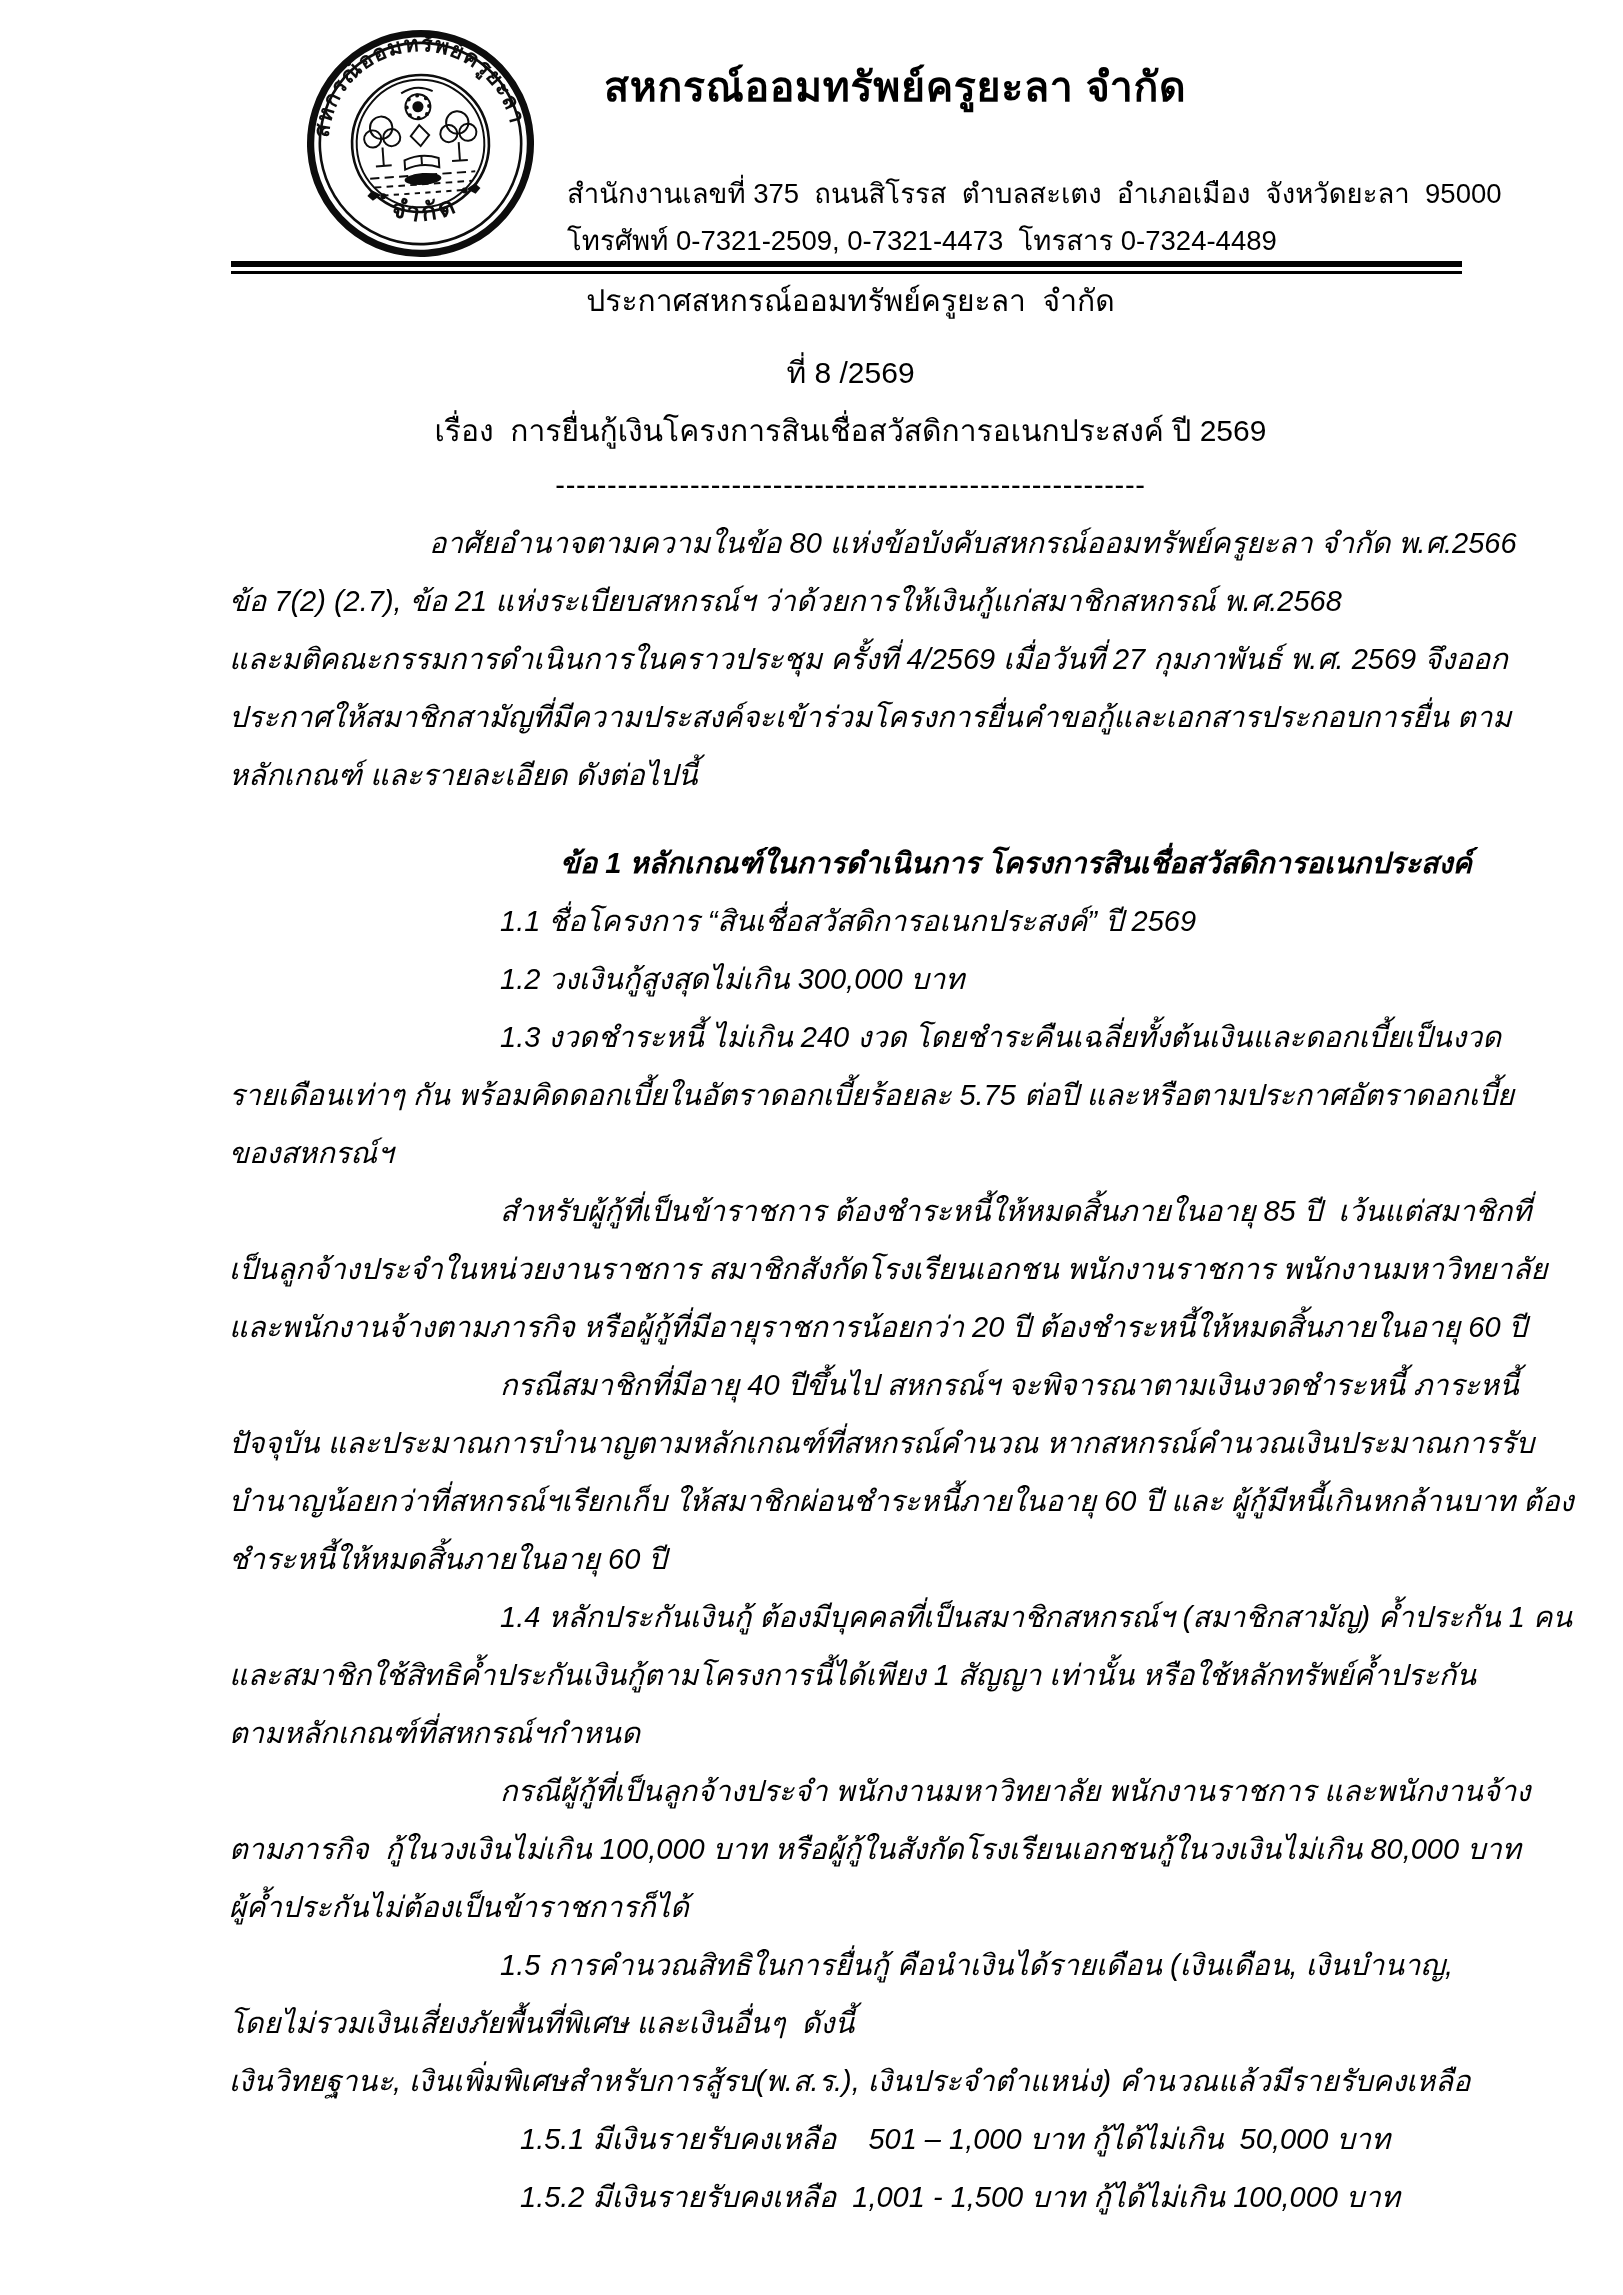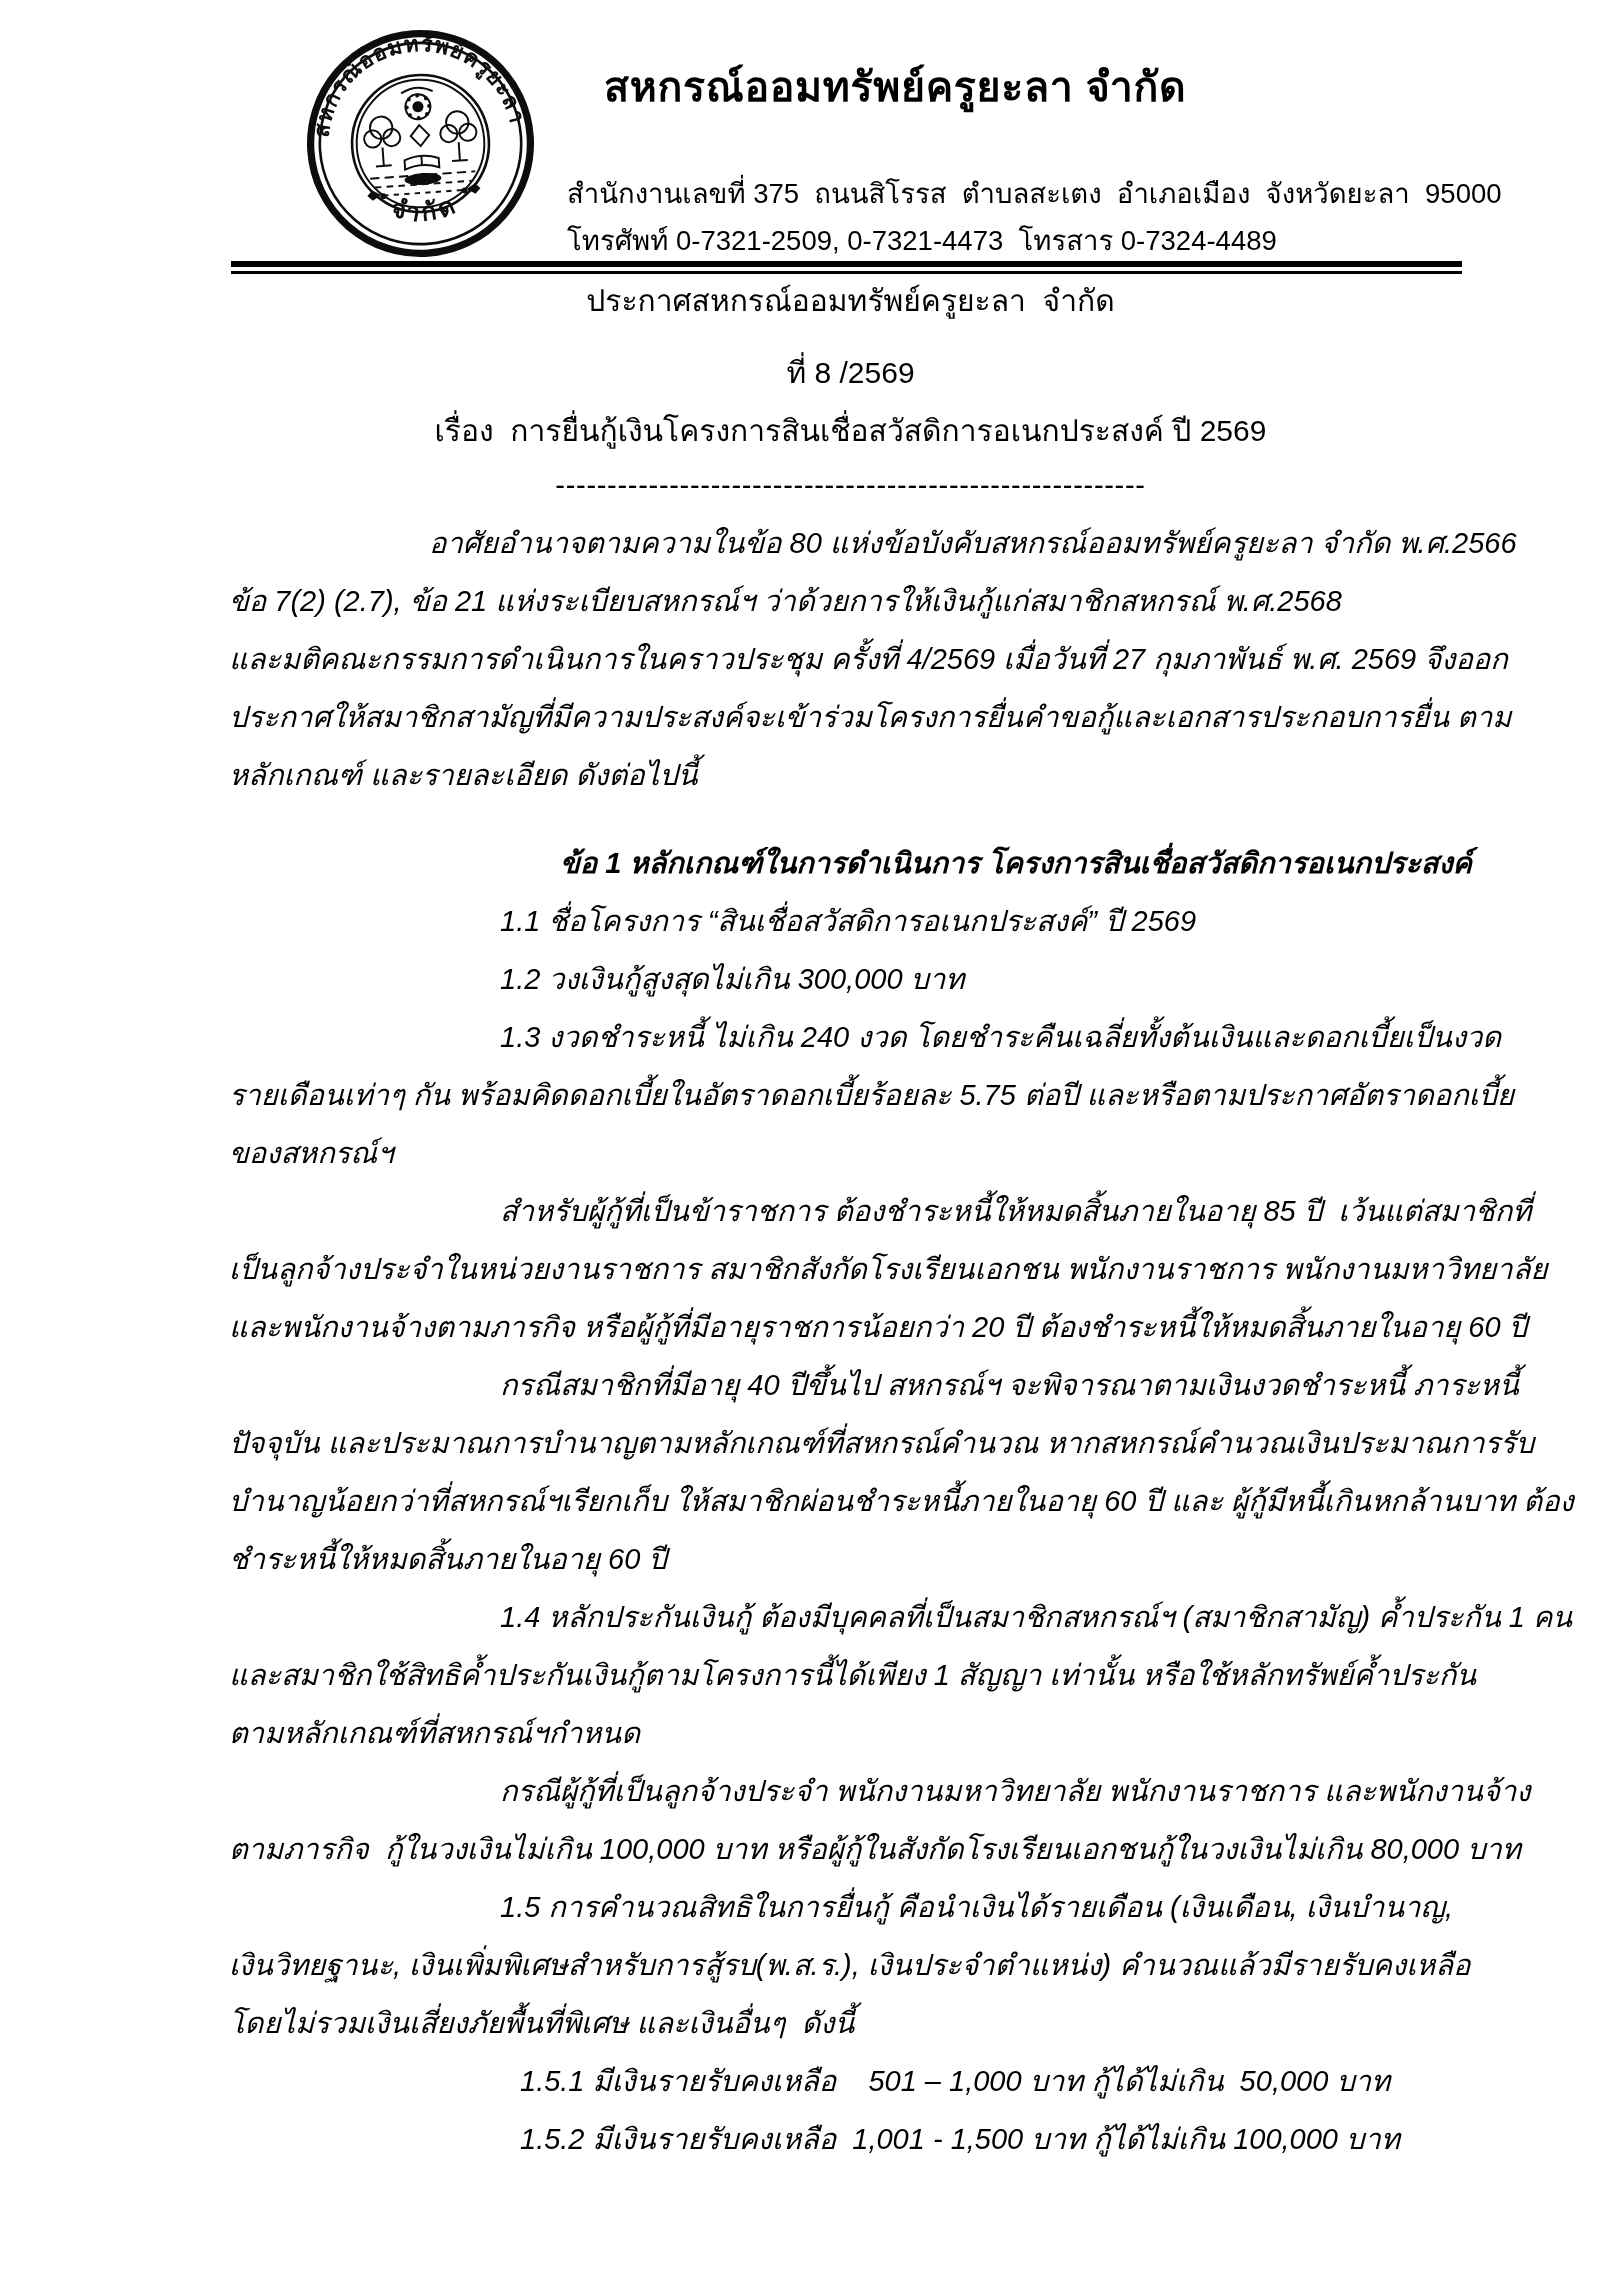--- a/index.html
+++ b/index.html
@@ -158,21 +158,22 @@
     <div class="line">และพนักงานจ้างตามภารกิจ หรือผู้กู้ที่มีอายุราชการน้อยกว่า 20 ปี ต้องชำระหนี้ให้หมดสิ้นภายในอายุ 60 ปี</div>
     <div class="line ind-item">กรณีสมาชิกที่มีอายุ 40 ปีขึ้นไป สหกรณ์ฯ จะพิจารณาตามเงินงวดชำระหนี้ ภาระหนี้</div>
     <div class="line">ปัจจุบัน และประมาณการบำนาญตามหลักเกณฑ์ที่สหกรณ์คำนวณ หากสหกรณ์คำนวณเงินประมาณการรับ</div>
     <div class="line">บำนาญน้อยกว่าที่สหกรณ์ฯเรียกเก็บ ให้สมาชิกผ่อนชำระหนี้ภายในอายุ 60 ปี และ ผู้กู้มีหนี้เกินหกล้านบาท ต้อง</div>
     <div class="line">ชำระหนี้ให้หมดสิ้นภายในอายุ 60 ปี</div>
     <div class="line ind-item">1.4 หลักประกันเงินกู้ ต้องมีบุคคลที่เป็นสมาชิกสหกรณ์ฯ (สมาชิกสามัญ) ค้ำประกัน 1 คน</div>
     <div class="line">และสมาชิกใช้สิทธิค้ำประกันเงินกู้ตามโครงการนี้ได้เพียง 1 สัญญา เท่านั้น หรือใช้หลักทรัพย์ค้ำประกัน</div>
     <div class="line">ตามหลักเกณฑ์ที่สหกรณ์ฯกำหนด</div>
     <div class="line ind-item">กรณีผู้กู้ที่เป็นลูกจ้างประจำ พนักงานมหาวิทยาลัย พนักงานราชการ และพนักงานจ้าง</div>
     <div class="line">ตามภารกิจ  กู้ในวงเงินไม่เกิน 100,000 บาท หรือผู้กู้ในสังกัดโรงเรียนเอกชนกู้ในวงเงินไม่เกิน 80,000 บาท</div>
+    <div class="line">ผู้ค้ำประกันไม่ต้องเป็นข้าราชการก็ได้</div>
     <div class="line ind-item">1.5 การคำนวณสิทธิในการยื่นกู้ คือนำเงินได้รายเดือน (เงินเดือน, เงินบำนาญ,</div>
+    <div class="line">โดยไม่รวมเงินเสี่ยงภัยพื้นที่พิเศษ และเงินอื่นๆ  ดังนี้</div>
     <div class="line">เงินวิทยฐานะ, เงินเพิ่มพิเศษสำหรับการสู้รบ(พ.ส.ร.), เงินประจำตำแหน่ง) คำนวณแล้วมีรายรับคงเหลือ</div>
-    <div class="line">โดยไม่รวมเงินเสี่ยงภัยพื้นที่พิเศษ และเงินอื่นๆ  ดังนี้</div>
     <div class="line ind-sub">1.5.1 มีเงินรายรับคงเหลือ    501 – 1,000 บาท กู้ได้ไม่เกิน  50,000 บาท</div>
     <div class="line ind-sub">1.5.2 มีเงินรายรับคงเหลือ  1,001 - 1,500 บาท กู้ได้ไม่เกิน 100,000 บาท</div>
   </div>
 
 </div>
 
 
 </body></html>

